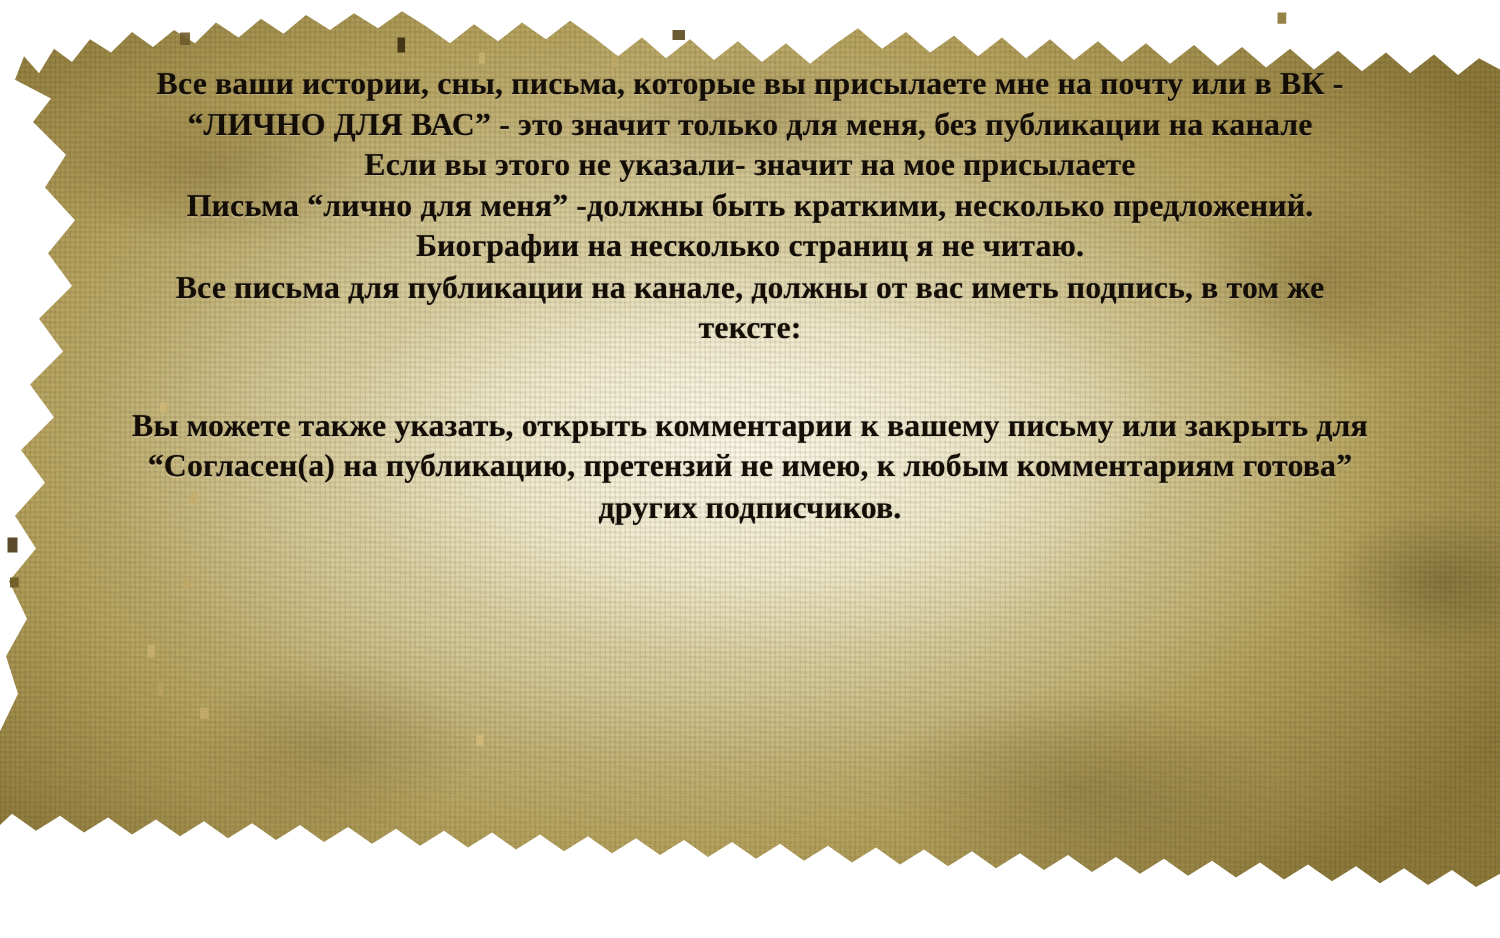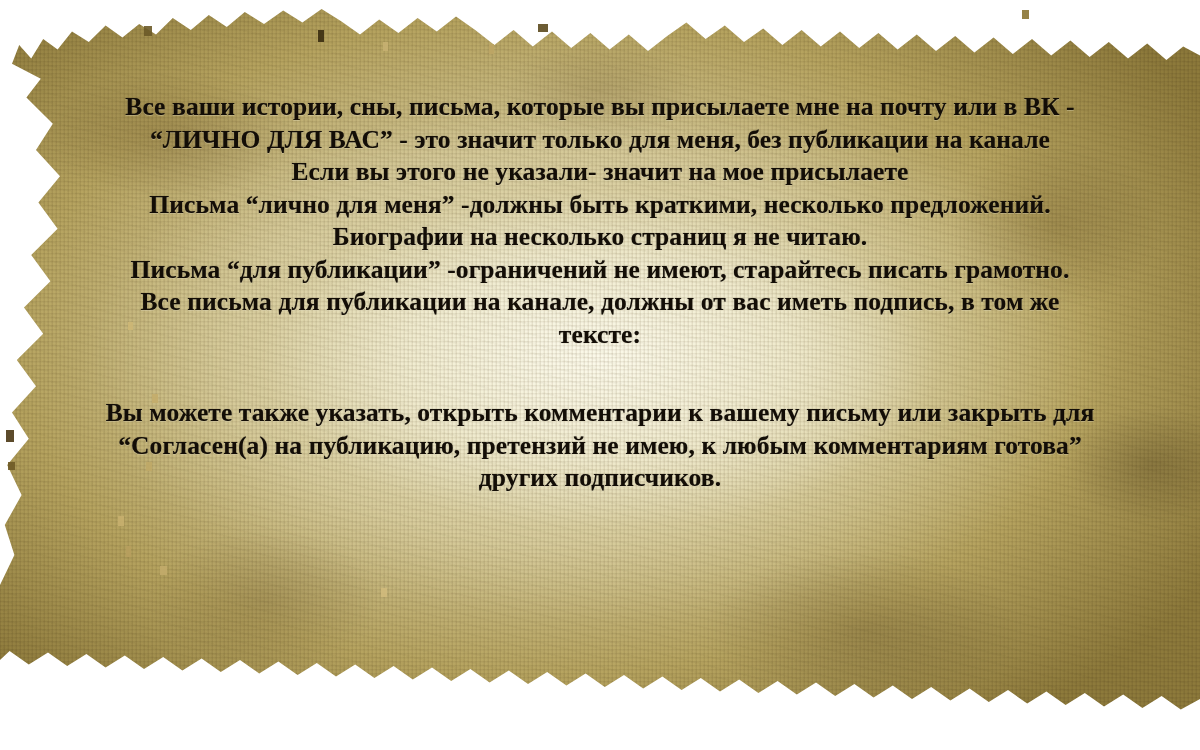--- a/index.html
+++ b/index.html
@@ -140,21 +140,21 @@
     position: absolute;
     left: 0;
     top: 0;
     width: 1200px;
     height: 750px;
     z-index: 5;
     display: flex;
     flex-direction: column;
     justify-content: flex-start;
     align-items: center;
-    padding-top: 91px;
+    padding-top: 51px;
     box-sizing: border-box;
   }
 
   .notice-block {
     width: 1140px;
     text-align: center;
   }
 
   .notice-line {
     color: #130d06;
@@ -202,21 +202,20 @@
 
     <div class="notice-block">
       <div class="notice-line">Все ваши истории, сны, письма, которые вы присылаете мне на почту или в ВК -</div>
     </div>
 
     <div class="notice-block">
       <div class="notice-line">“ЛИЧНО ДЛЯ ВАС” - это значит только для меня, без публикации на канале</div>
       <div class="notice-line">Если вы этого не указали- значит на мое присылаете</div>
       <div class="notice-line">Письма “лично для меня” -должны быть краткими, несколько предложений.</div>
       <div class="notice-line">Биографии на несколько страниц я не читаю.</div>
-      <div class="notice-line">Письма “для публикации” -ограничений не имеют, старайтесь писать грамотно.</div>
       <div class="notice-line">Все письма для публикации на канале, должны от вас иметь подпись, в том же</div>
       <div class="notice-line">тексте:</div>
     </div>
 
     <div id="block-gap-1"></div>
 
     <div class="notice-block">
       <div class="notice-line">Вы можете также указать, открыть комментарии к вашему письму или закрыть для</div>
       <div class="notice-line">“Согласен(а) на публикацию, претензий не имею, к любым комментариям готова”</div>
       <div class="notice-line">других подписчиков.</div>

